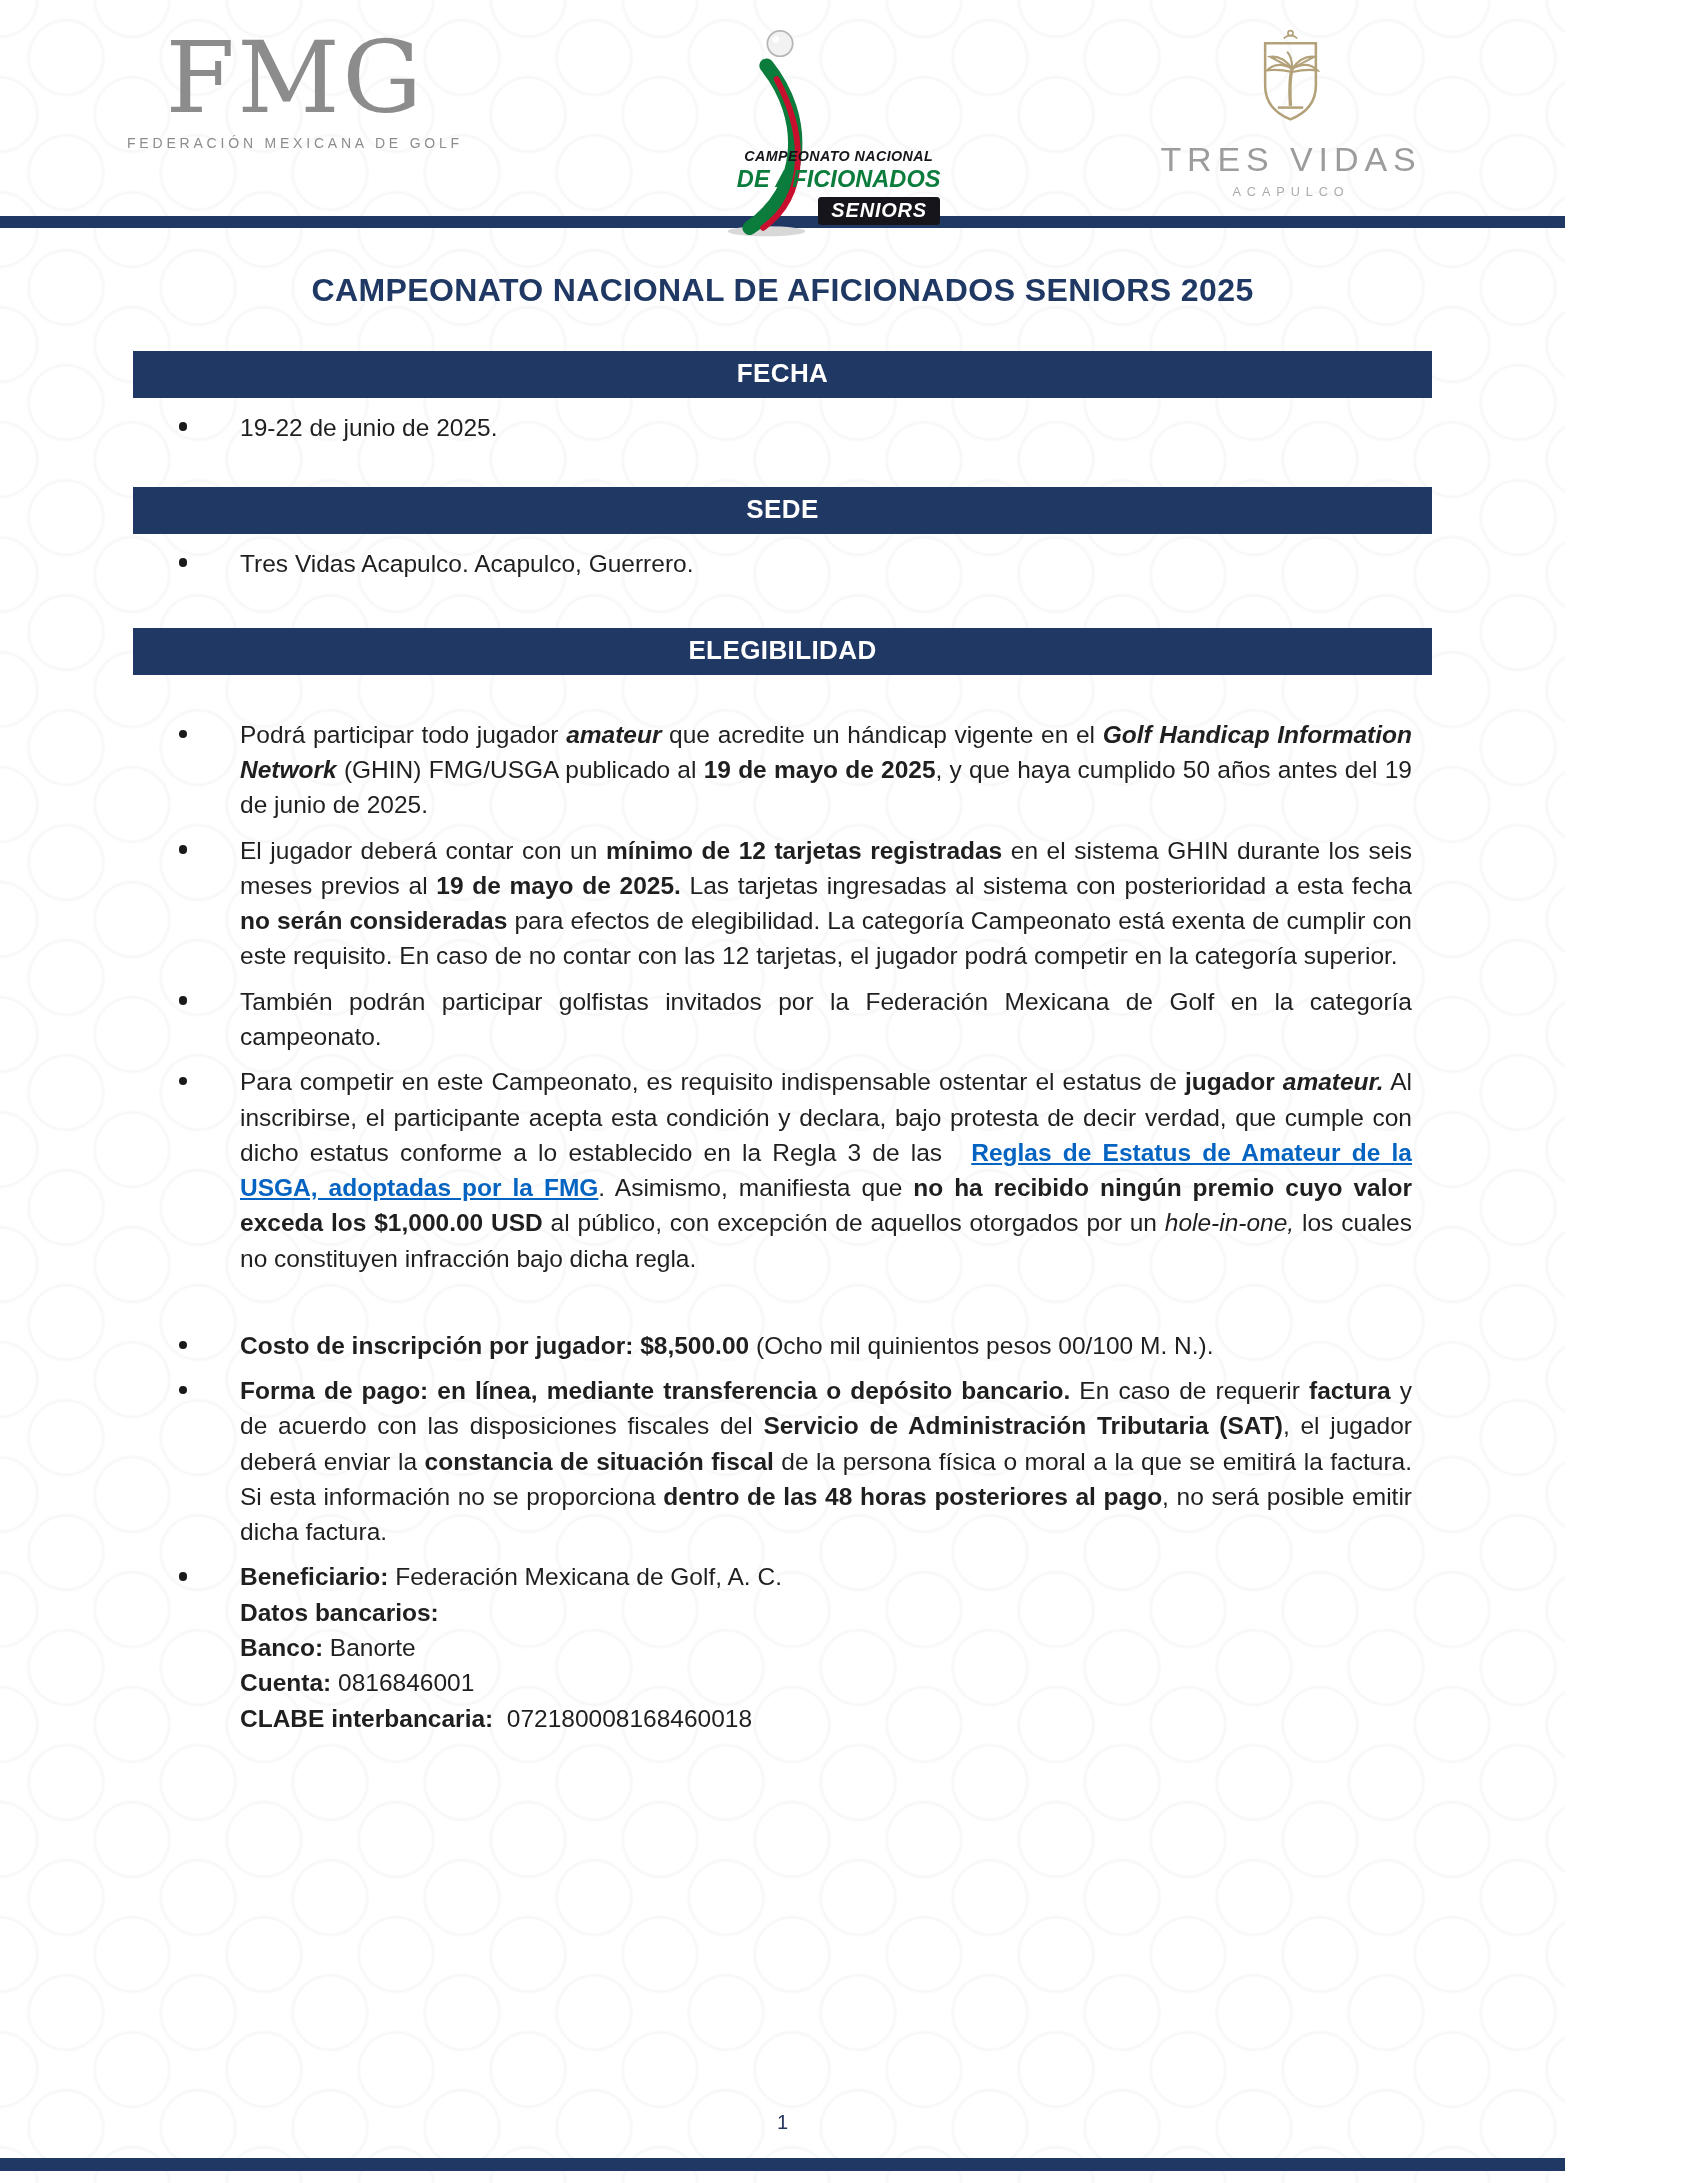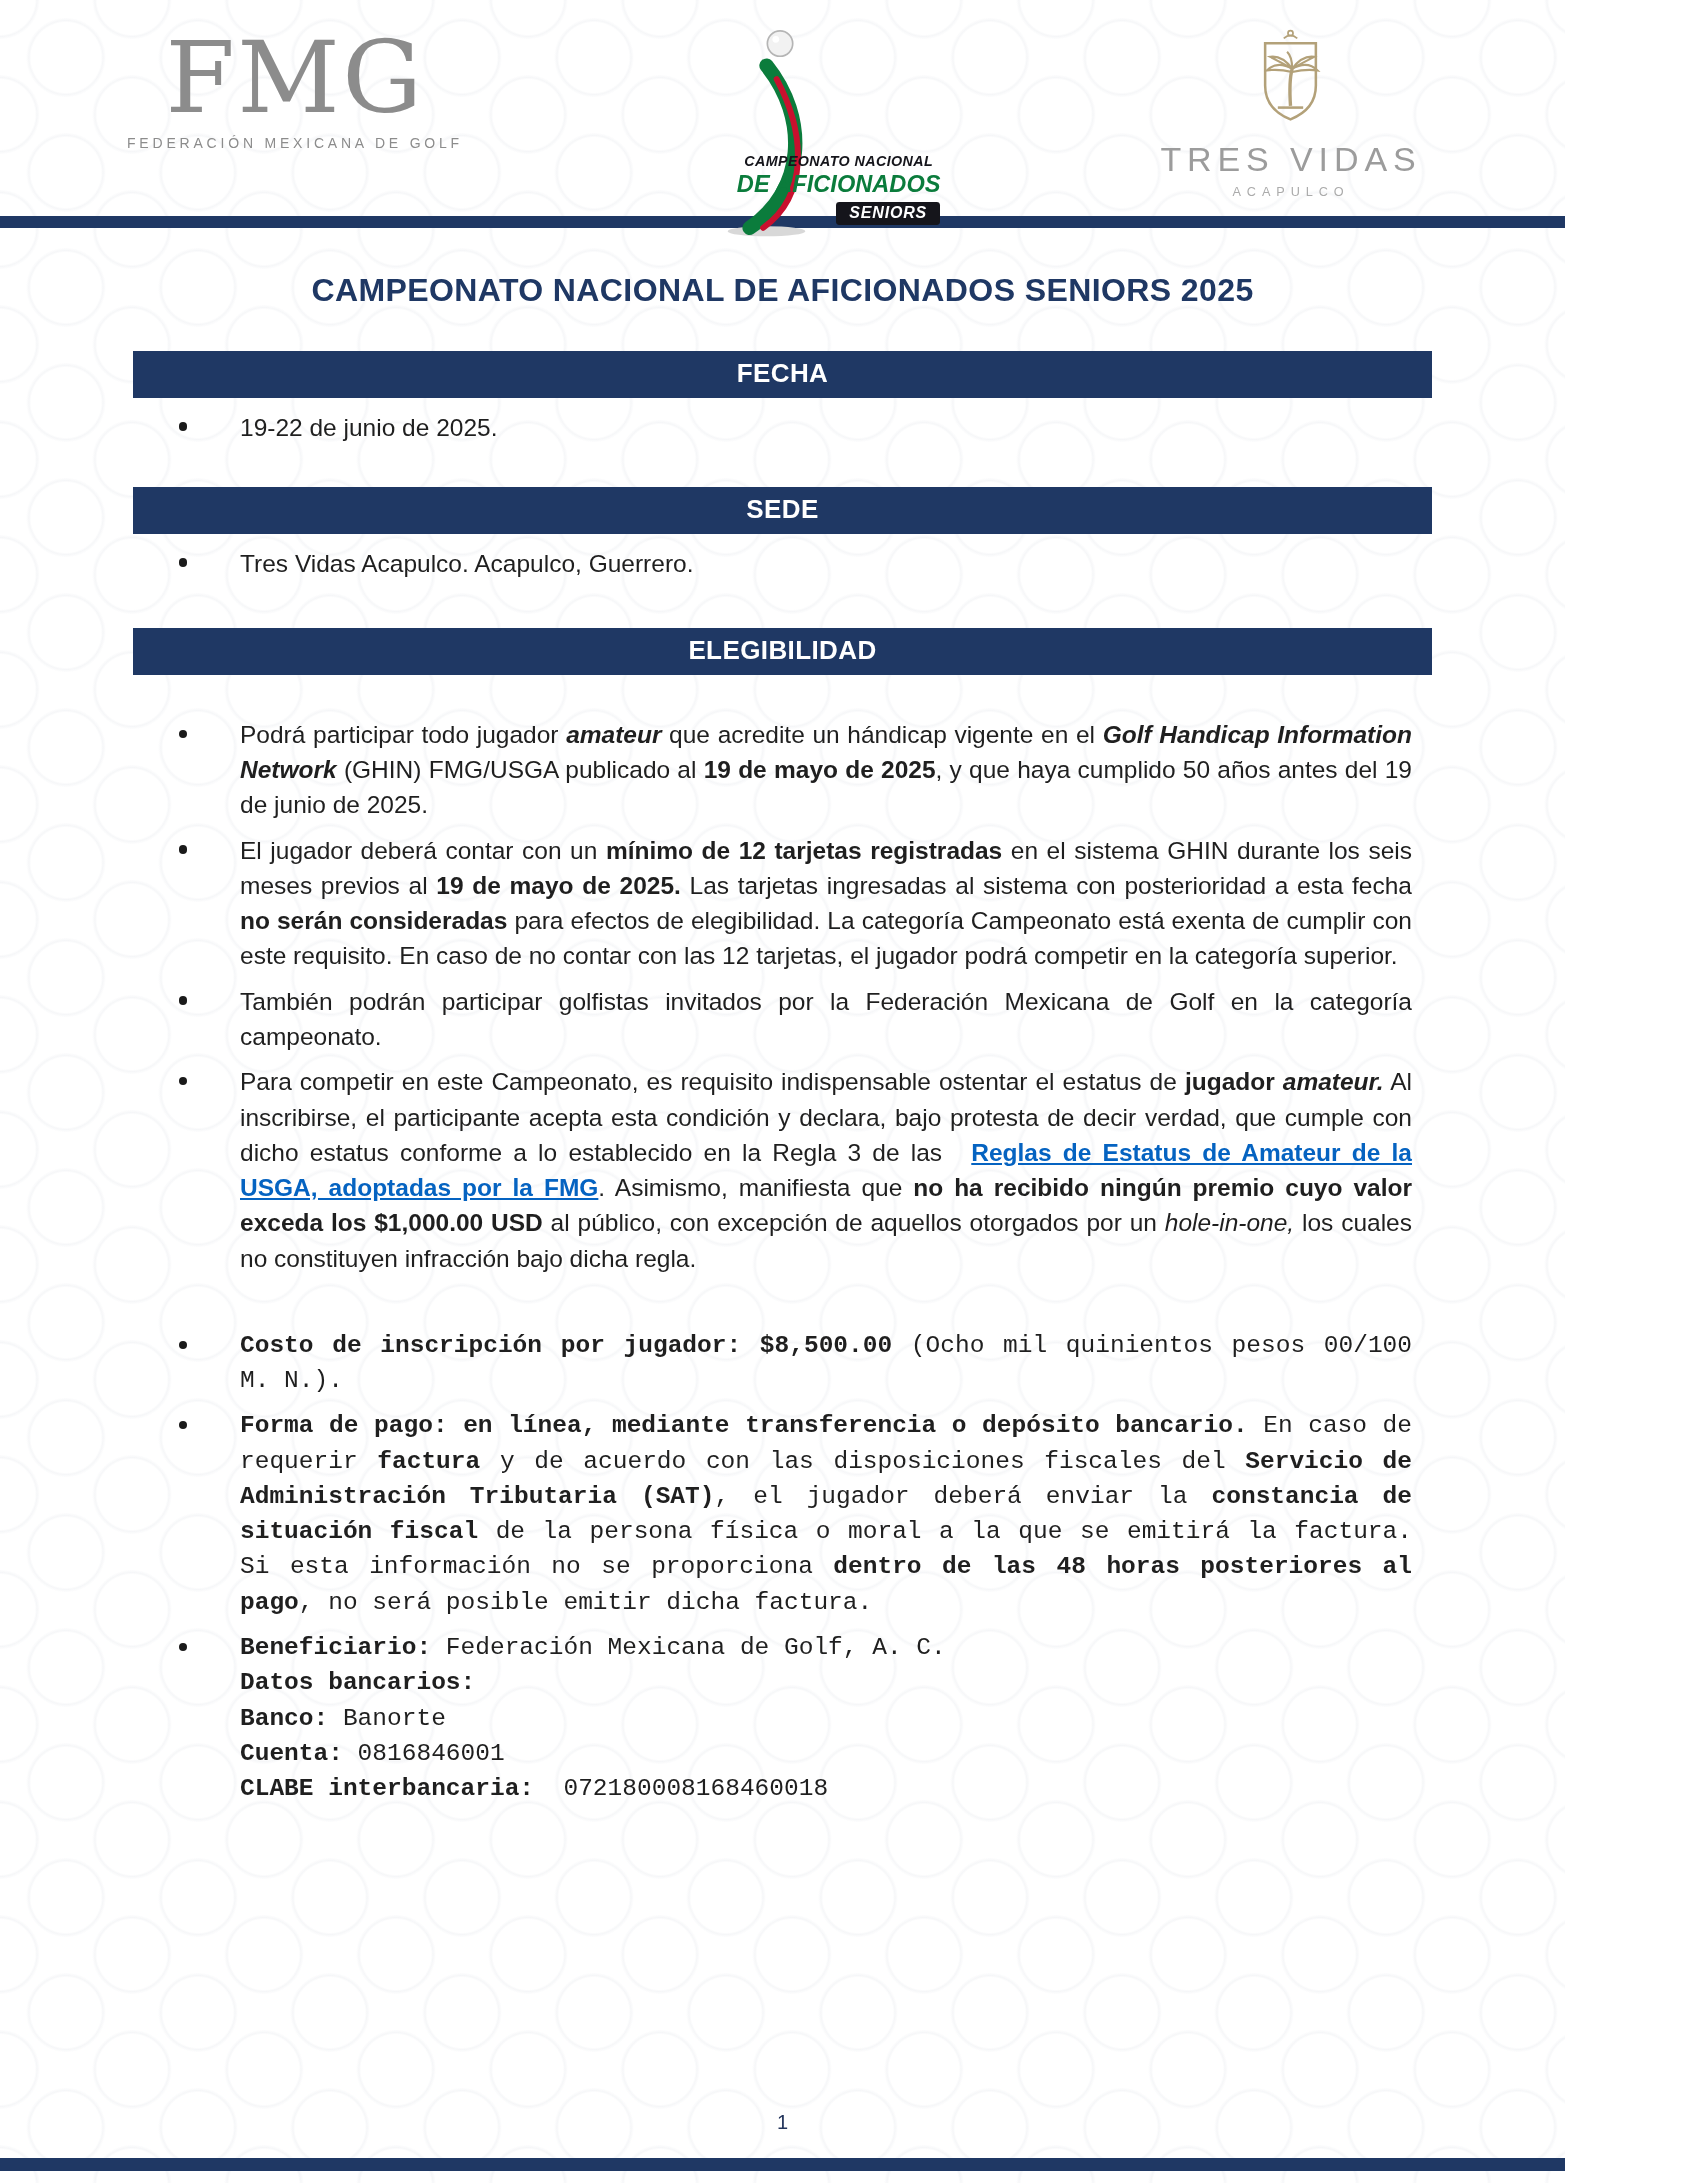--- a/index.html
+++ b/index.html
@@ -60,21 +60,21 @@
   .swoosh{ position:absolute; left:59px; top:0; }
   .event-text{ position:absolute; right:19px; bottom:13.5px; font-style:italic; text-align:center; }
   .ev1{ font-size:14.3px; font-weight:bold; color:#15151b; letter-spacing:0.4px; white-space:nowrap; }
   .ev2{ font-size:23.6px; font-weight:800; color:var(--logo-green); margin-top:1.7px; white-space:nowrap; }
   .ev3-wrap{ text-align:right; margin-top:4.2px; }
   .ev3{
     display:inline-block;
     background:#15151b;
     color:#ffffff;
     font-weight:bold;
-    font-size:16px;
+    font-size:20px;
     font-style:italic;
     padding:1.7px 13.5px 2.5px;
     border-radius:3.4px;
     letter-spacing:0.8px;
   }
 
   .tv-logo{ text-align:center; width:278px; padding-top:3.4px; }
   .tv-name{
     font-family:Liberation Sans, sans-serif;
     font-size:34px;
@@ -140,21 +140,21 @@
   a.doc-link{
     color:var(--link-blue);
     font-weight:bold;
     text-decoration:underline;
     cursor:pointer;
     margin-left:18px;
   }
   section[data-name="section-elegibilidad"]{ margin-top:47px; }
   section[data-name="section-elegibilidad"] .bullet-list{ margin-top:42px; }
   section[data-name="section-inscripcion"]{ margin-top:52px; }
-  section[data-name="section-inscripcion"] .bullet-list{ margin-top:39px;font-family:Liberation Mono, monospace; }
+  section[data-name="section-inscripcion"] .bullet-list{ margin-top:39px; }
 
   
   .page-number{
     position:absolute;
     left:0; right:0;
     bottom:49px;
     text-align:center;
     font-size:20px;
     color:#24355c;
   }

